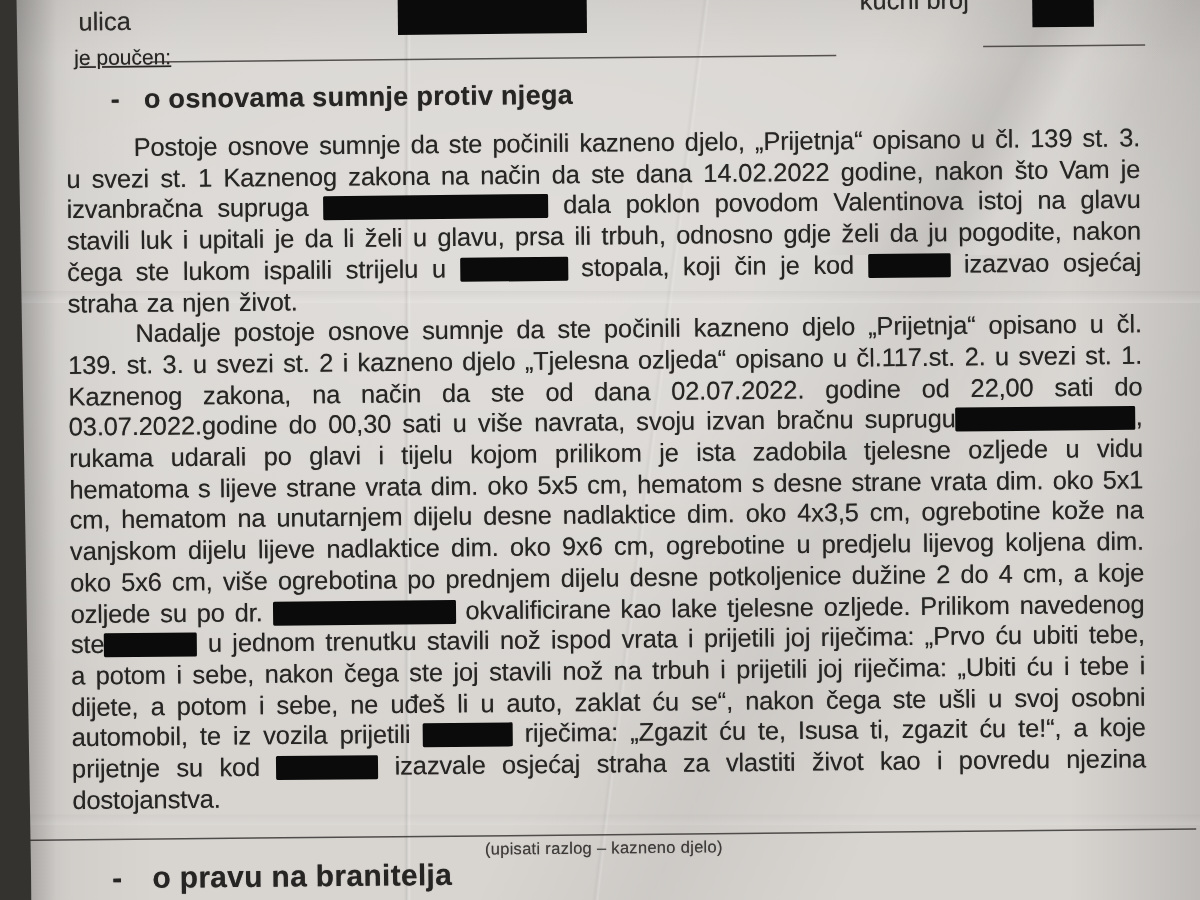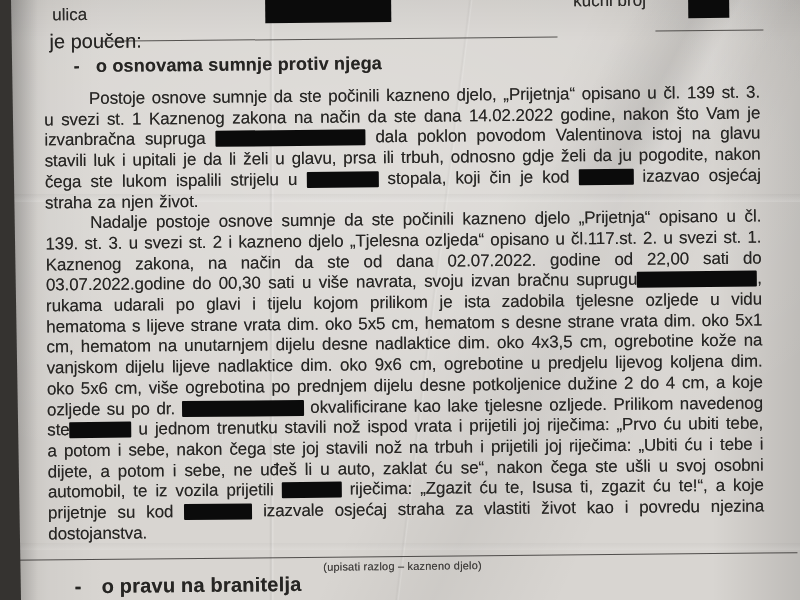--- a/index.html
+++ b/index.html
@@ -66,21 +66,21 @@
   .lbl{position:absolute;font-size:17px;color:#2b2a28;}
   .ulica-lbl{left:55px;top:2px;}
   .kucni-lbl{left:576px;top:-7px;}
   .fill-line{position:absolute;height:0;border-bottom:1.6px solid rgba(60,58,55,0.85);}
   .ulica-line{left:103px;top:38px;width:457px;}
   .kucni-line{left:658px;top:33px;width:108px;}
   .redact-abs{position:absolute;background:#0b0b0b;}
   .ulica-redact{left:268px;top:-2px;width:126px;height:24px;}
   .kucni-redact{left:691px;top:-4px;width:41px;height:25px;}
 
-  .je-poucen{position:absolute;left:52px;top:27px;font-size:20px;}
+  .je-poucen{position:absolute;left:52px;top:27px;font-size:14px;text-decoration:underline;}
 
   .heading1{position:absolute;left:76px;top:53px;font-size:18px;font-weight:bold;letter-spacing:0.2px;}
   .heading1 .dash{margin-right:16px;}
 
   .body-text{
     position:absolute;left:46px;top:86px;width:716px;
     font-size:17px;line-height:20.7px;
     text-align:justify;word-spacing:1.4px;letter-spacing:-0.1px;
   }
   .body-text p{margin:0;text-indent:45px;}

